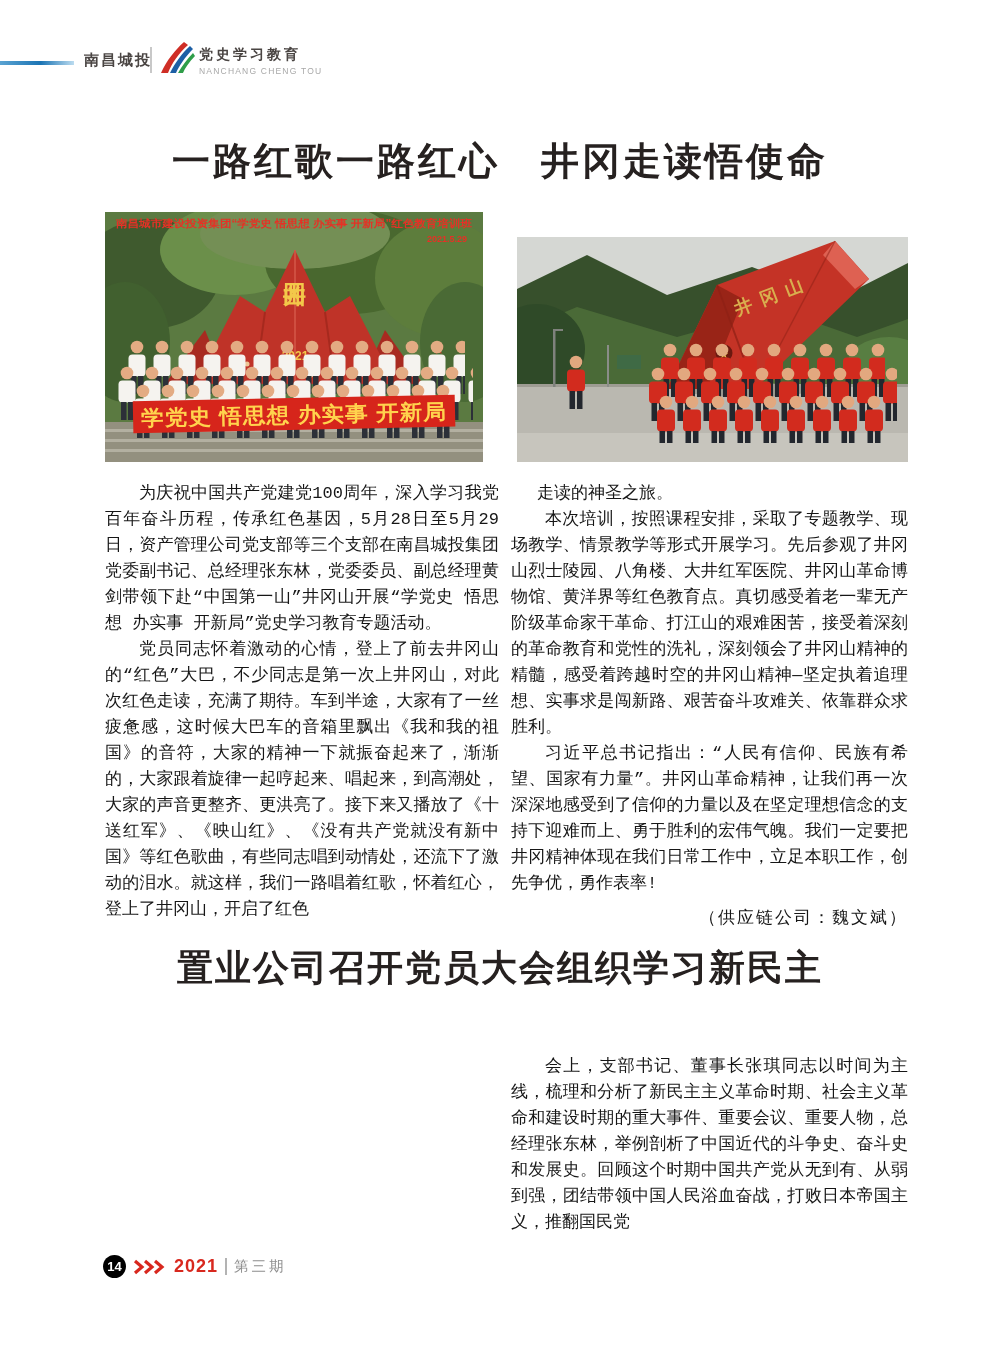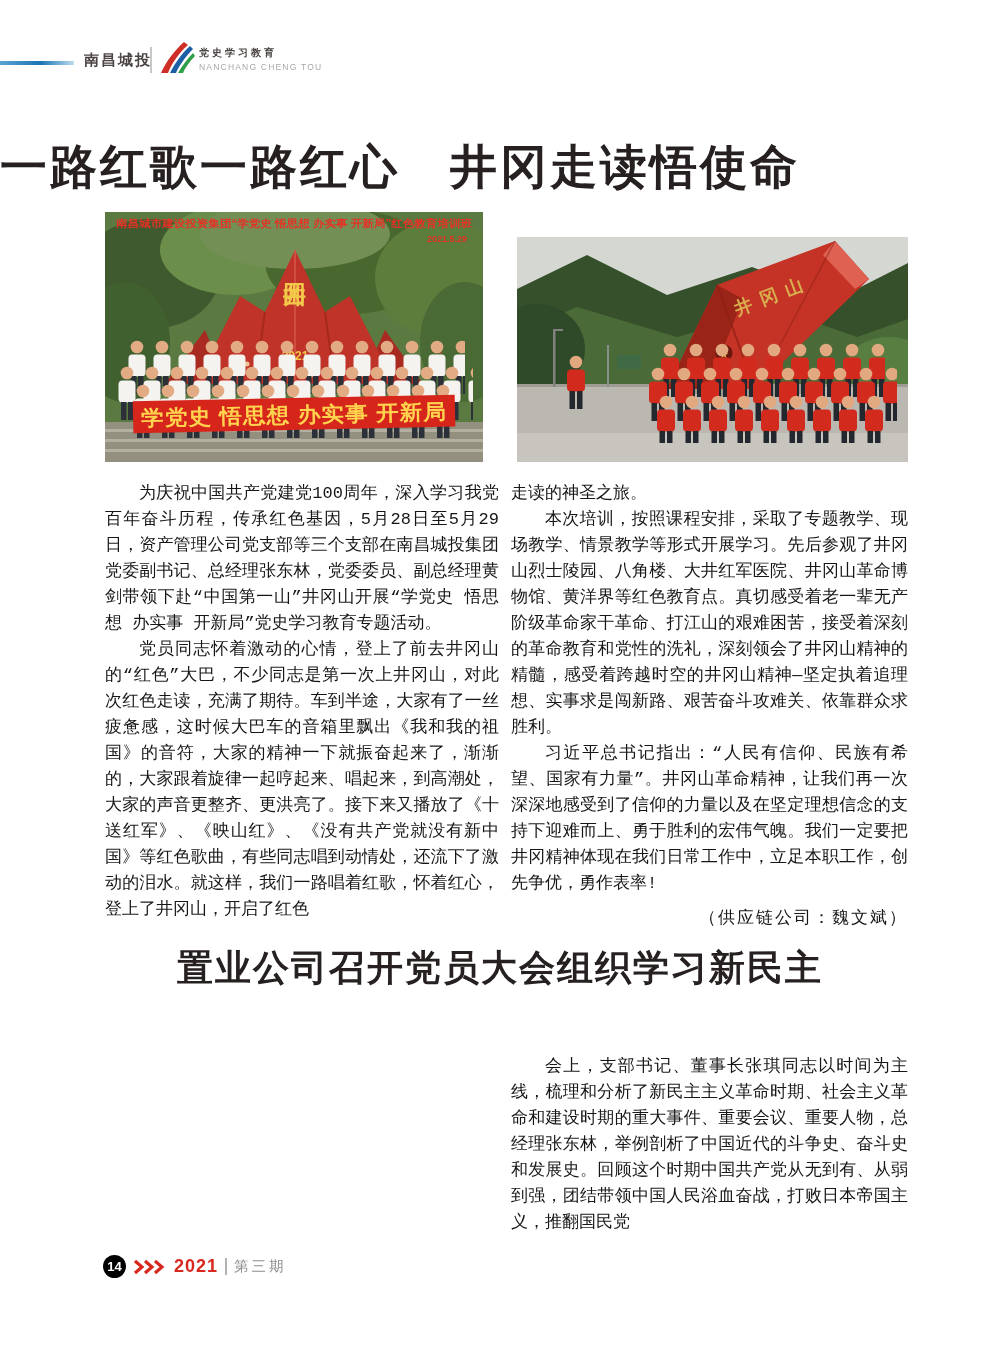--- a/index.html
+++ b/index.html
@@ -7,46 +7,46 @@
         font-family:"Liberation Serif","DejaVu Serif",serif;color:#141414;}
 
   
   .hdr-rule{position:absolute;left:0;top:61px;width:74px;height:4px;
             background:linear-gradient(90deg,#5aa3d2,#1b74b4 55%,#bcdcf0);}
   .hdr-brand{position:absolute;left:84px;top:51px;font-family:"Liberation Sans","DejaVu Sans",sans-serif;
              font-weight:bold;font-size:15px;letter-spacing:2px;color:#4a4543;}
   .hdr-div{position:absolute;left:150px;top:47px;width:2px;height:26px;background:#c8c8c8;}
   .hdr-logo{position:absolute;left:159px;top:40px;}
   .hdr-sec{position:absolute;left:199px;top:46px;font-family:"Liberation Sans","DejaVu Sans",sans-serif;}
-  .hdr-sec-title{font-weight:bold;font-size:10px;letter-spacing:3px;color:#4a4543;}
+  .hdr-sec-title{font-weight:bold;font-size:14px;letter-spacing:3px;color:#4a4543;}
   .hdr-sec-sub{font-weight:normal;font-size:8.5px;letter-spacing:1.2px;color:#a8a8a8;margin-top:2px;}
 
   
-  .t1{position:absolute;left:0;top:136px;width:100%;margin:0;
+  .t1{position:absolute;left:0;top:136px;width:100%;margin:0;text-align:center;
       font-family:"Liberation Sans","DejaVu Sans",sans-serif;font-weight:900;
-      font-size:47px;letter-spacing:3px;color:#262120;}
+      font-size:38px;letter-spacing:3px;color:#262120;}
   .t2{position:absolute;left:0;top:944px;width:100%;margin:0;text-align:center;
       font-family:"Liberation Sans","DejaVu Sans",sans-serif;font-weight:900;
       font-size:36px;line-height:47px;letter-spacing:2px;color:#262120;}
 
   
   .photoL{position:absolute;left:105px;top:212px;width:378px;height:250px;}
   .photoR{position:absolute;left:517px;top:237px;width:391px;height:225px;}
   .svg-cn{font-family:"Liberation Sans","DejaVu Sans",sans-serif;font-weight:bold;}
   .vtext{writing-mode:vertical-rl;text-orientation:upright;}
 
   
   .col{position:absolute;}
   .colA1L{left:105px;top:481px;width:394px;}
   .colA1R{left:511px;top:481px;width:397px;}
   .colA2L{left:105px;top:1054px;width:394px;}
   .colA2R{left:511px;top:1054px;width:397px;}
   .bodyp{margin:0;font-size:17px;line-height:26px;text-align:justify;color:#161616;font-family:Liberation Mono, monospace;}
   .p-indent{text-indent:2em;}
-  .p-flush{text-indent:0;}
+  .p-flush{text-indent:0;margin-left:26px;}
   .byline{text-align:right;text-indent:0;padding-top:9px;letter-spacing:2px;}
 
   
   .ft{position:absolute;left:103px;top:1255px;display:flex;align-items:center;gap:7px;}
   .ft-page{width:23px;height:23px;border-radius:50%;background:#000000;color:#fff;
            font-family:"Liberation Sans","DejaVu Sans",sans-serif;font-weight:bold;
            font-size:13px;line-height:23px;text-align:center;}
   .ft-year{font-family:"Liberation Sans","DejaVu Sans",sans-serif;font-weight:bold;
            font-size:18px;color:#d8281e;letter-spacing:1px;}
   .ft-bar{width:2px;height:17px;background:#b3b3b3;}

